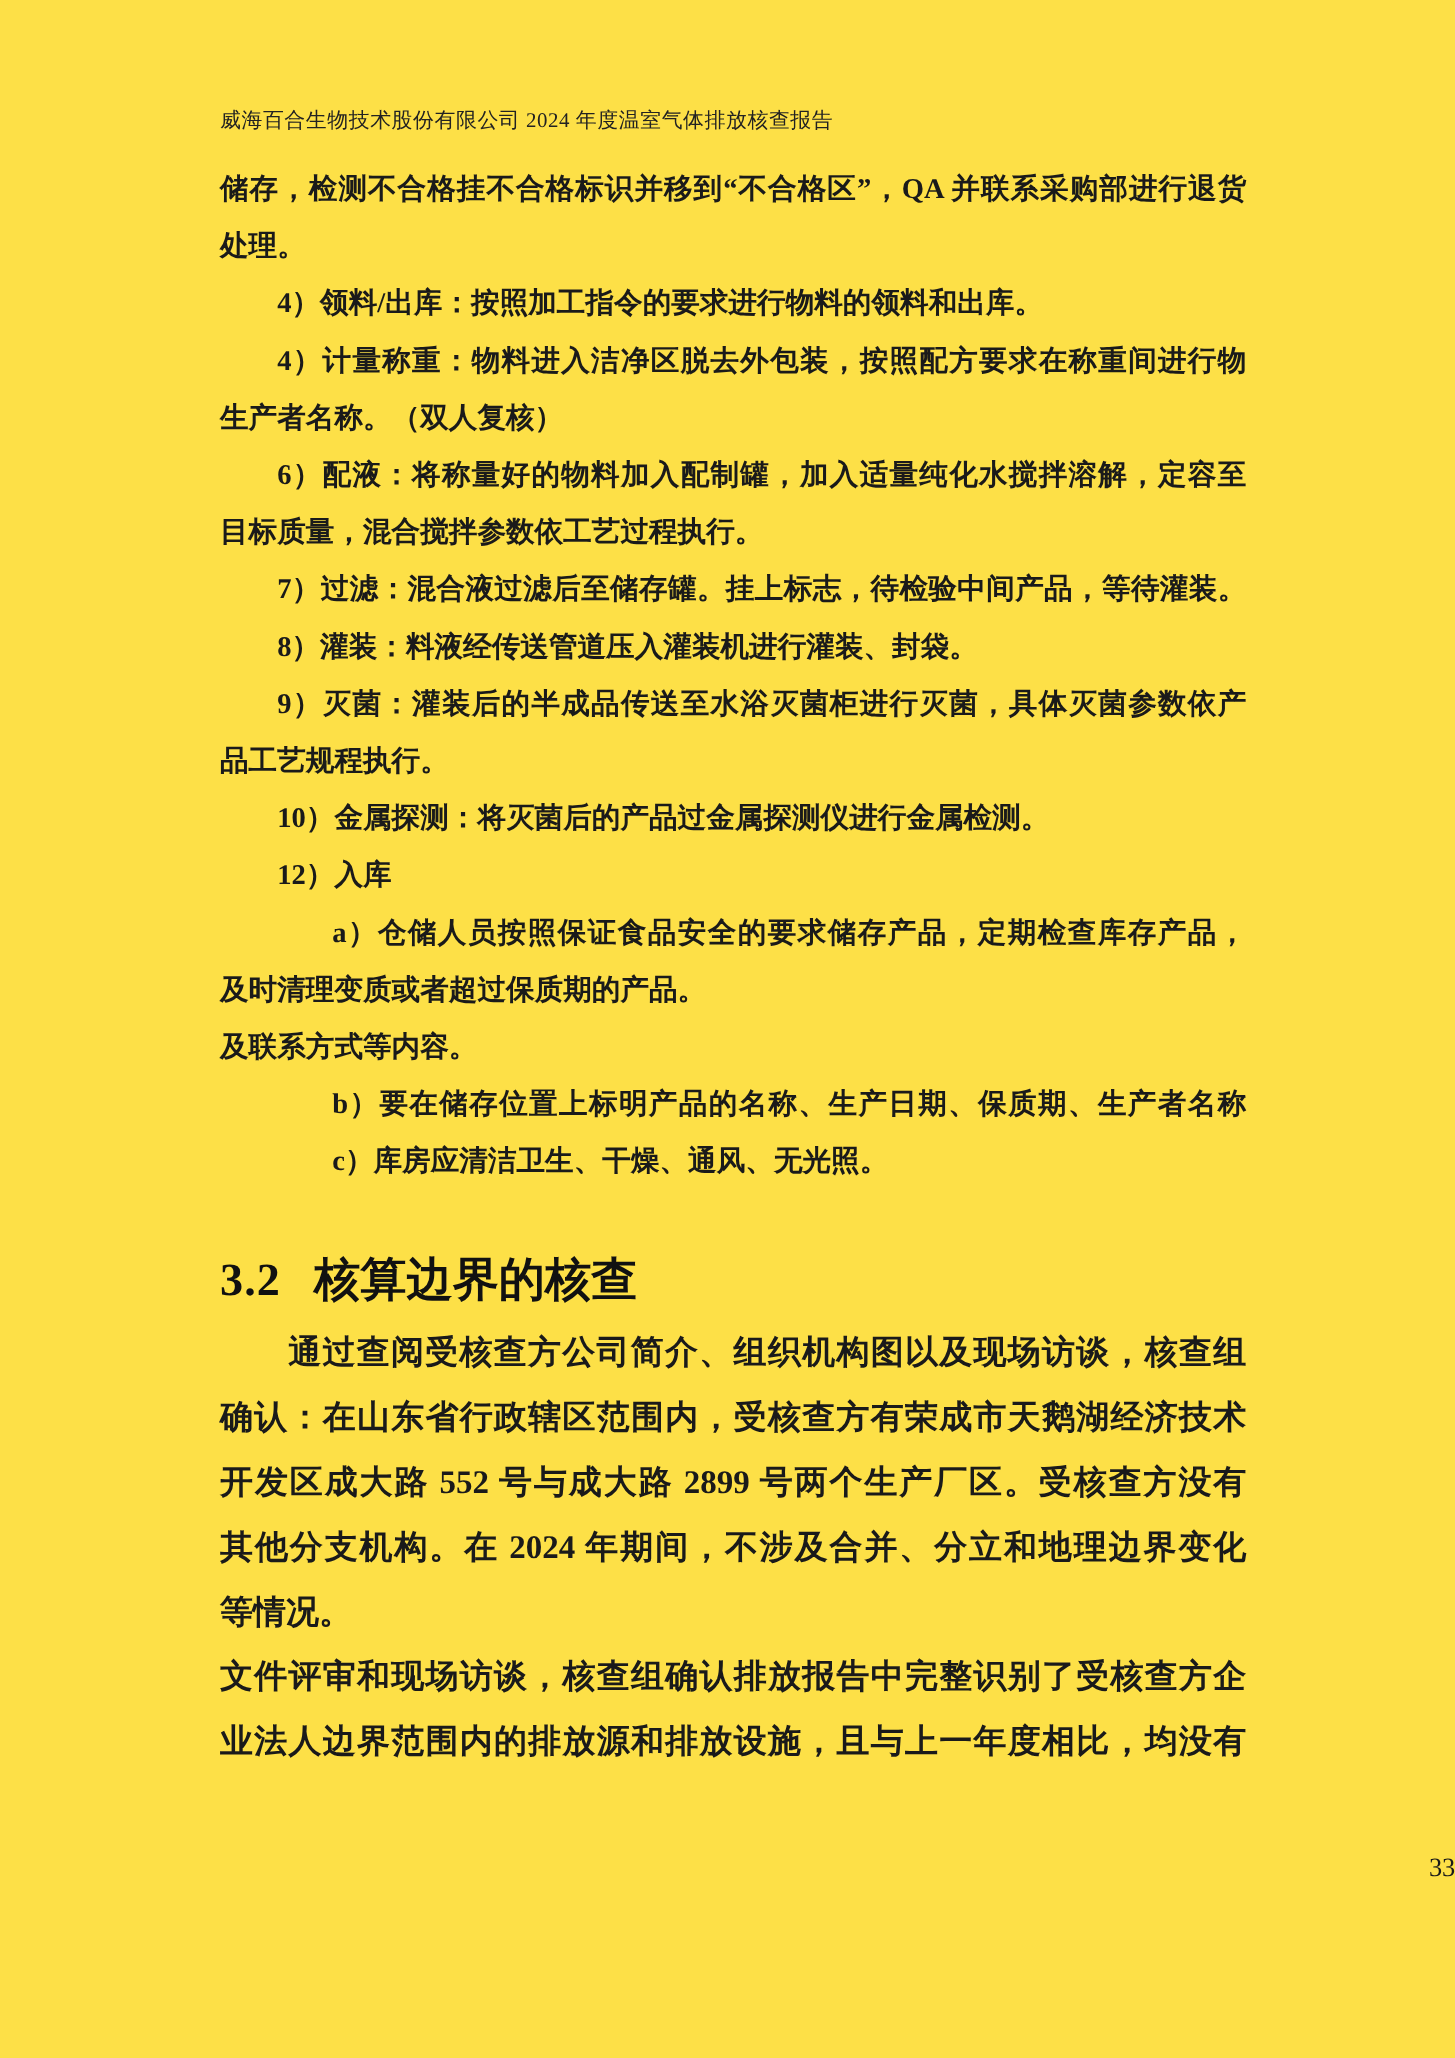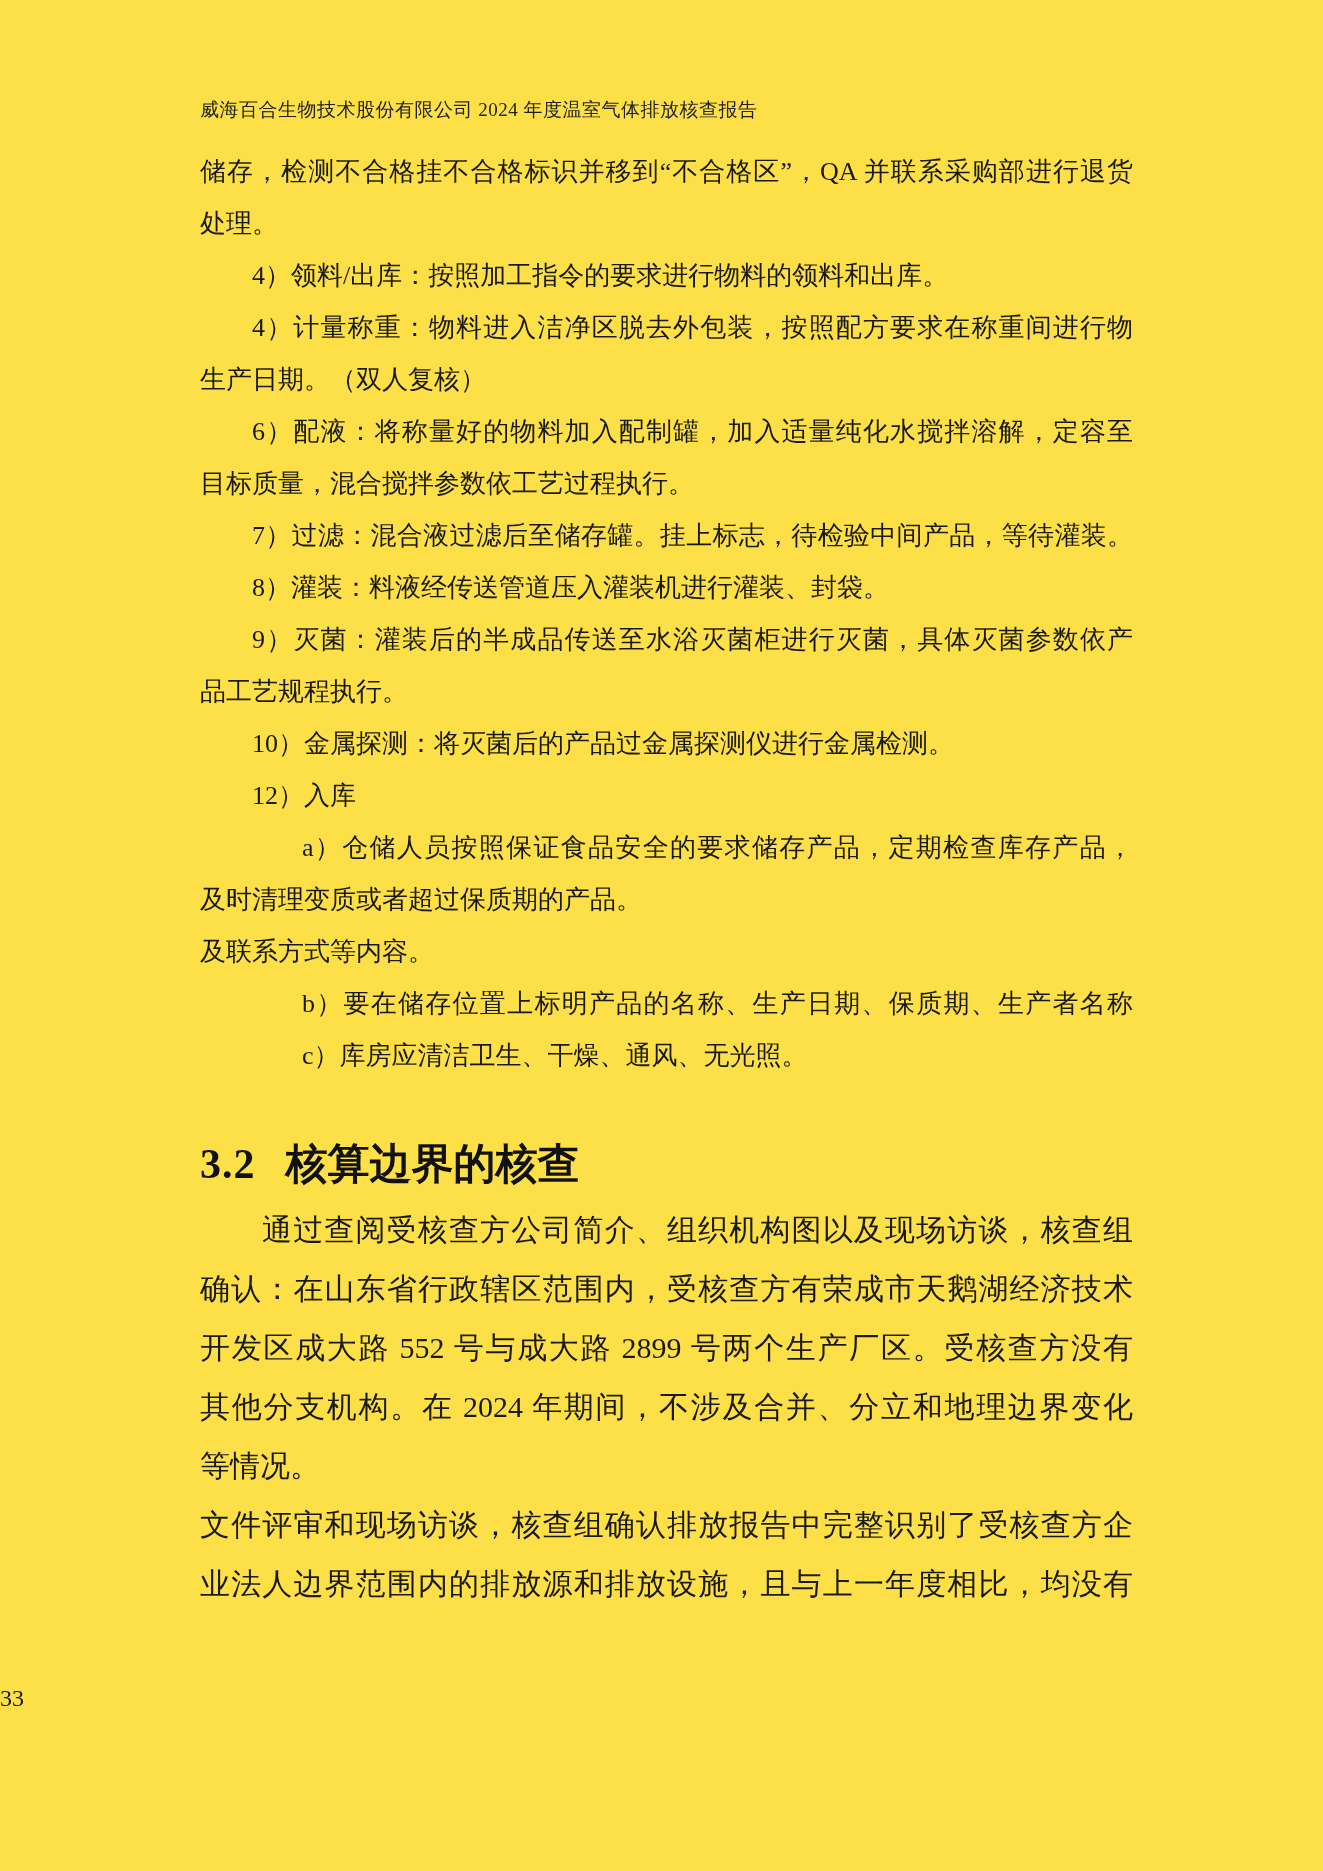--- a/index.html
+++ b/index.html
@@ -25,20 +25,21 @@
     line-height: 30px;
     font-size: 19px;
     letter-spacing: 0.5px;
     color: #222222;
     white-space: nowrap;
   }
   .body-col {
     position: absolute;
     left: 200px;
     width: 933px;
+    font-weight: bold;
   }
   #section-a { top: 146px; }
   #section-b { top: 1200px; }
   .line {
     white-space: nowrap;
     overflow: visible;
   }
   #section-a .line {
     height: 52px;
     line-height: 52px;
@@ -75,38 +76,38 @@
     margin-right: 30px;
     letter-spacing: 1px;
   }
   .page-number {
     position: absolute;
     left: 0;
     top: 1680px;
     width: 100%;
     height: 36px;
     line-height: 36px;
-    text-align: left;
+    text-align: right;
     font-size: 24px;
     color: #1a1a1a;
   }
 </style>
 </head>
 <body>
 
 <div class="page">
 
   <div class="doc-header">威海百合生物技术股份有限公司 2024 年度温室气体排放核查报告</div>
 
   <div class="body-col" id="section-a">
       <div class="line fill">储存，检测不合格挂不合格标识并移到“不合格区”，QA 并联系采购部进行退货</div>
       <div class="line">处理。</div>
       <div class="line indent-item">4）领料/出库：按照加工指令的要求进行物料的领料和出库。</div>
       <div class="line indent-item fill">4）计量称重：物料进入洁净区脱去外包装，按照配方要求在称重间进行物</div>
-      <div class="line">生产日期。（双人复核）</div>
+      <div class="line">生产者名称。（双人复核）</div>
       <div class="line indent-item fill">6）配液：将称量好的物料加入配制罐，加入适量纯化水搅拌溶解，定容至</div>
       <div class="line">目标质量，混合搅拌参数依工艺过程执行。</div>
       <div class="line indent-item fill">7）过滤：混合液过滤后至储存罐。挂上标志，待检验中间产品，等待灌装。</div>
       <div class="line indent-item">8）灌装：料液经传送管道压入灌装机进行灌装、封袋。</div>
       <div class="line indent-item fill">9）灭菌：灌装后的半成品传送至水浴灭菌柜进行灭菌，具体灭菌参数依产</div>
       <div class="line">品工艺规程执行。</div>
       <div class="line indent-item">10）金属探测：将灭菌后的产品过金属探测仪进行金属检测。</div>
       <div class="line indent-item">12）入库</div>
       <div class="line indent-sub fill">a）仓储人员按照保证食品安全的要求储存产品，定期检查库存产品，</div>
       <div class="line">及时清理变质或者超过保质期的产品。</div>

